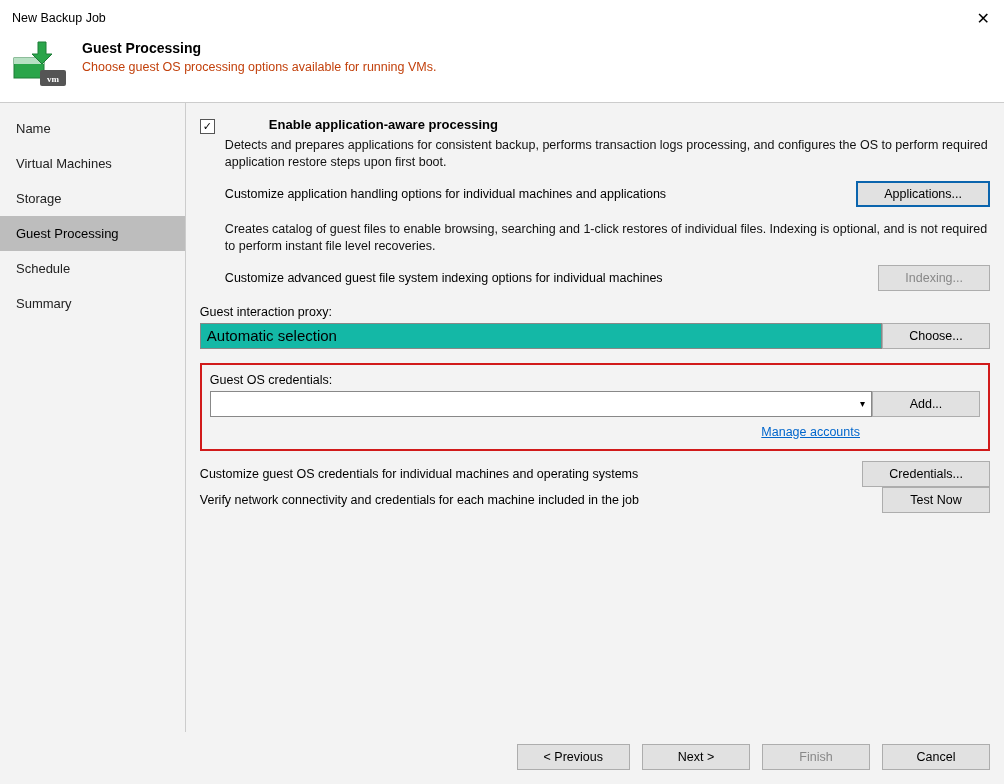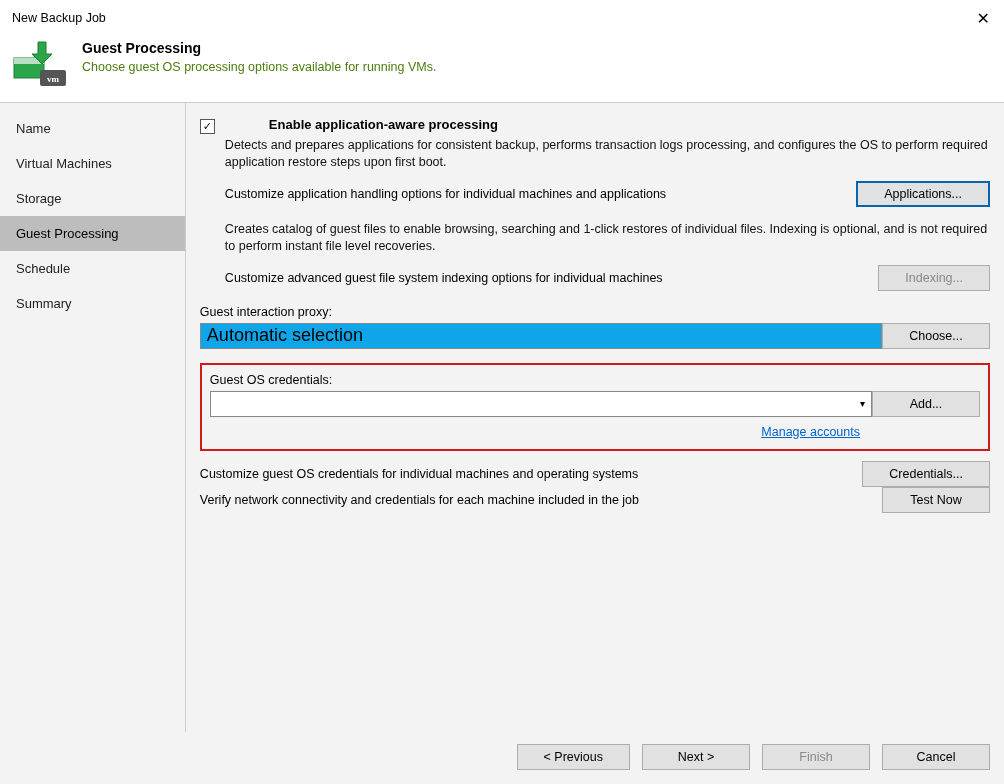--- a/index.html
+++ b/index.html
@@ -36,21 +36,21 @@
     position: relative;
   }
   .header-text h1 {
     margin: 0 0 4px 0;
     font-size: 14px;
     font-weight: 700;
   }
   .header-text p {
     margin: 0;
     font-size: 12.5px;
-    color: #4d7c0f;
+    color: #c2410c;
   }
 
   .body {
     flex: 1 1 auto;
     display: flex;
     border-top: 1px solid #ccc;
     min-height: 0;
   }
   .sidebar {
     width: 238px;
@@ -118,24 +118,24 @@
     justify-content: center;
   }
   .btn.focus { border: 2px solid #0a64ad; }
   .btn.disabled { color: #888; }
 
   .field-label { margin-bottom: 4px; display: block; }
   .text-input {
     flex: 1 1 auto;
     height: 26px;
     border: 1px solid #888;
-    background: #0ea5e9;
+    background: #14b8a6;
     padding: 0 6px;
     font-family: inherit;
-    font-size: 18px;
+    font-size: 15px;
     display: flex;
     align-items: center;
   }
   .combo {
     flex: 1 1 auto;
     height: 26px;
     border: 1px solid #888;
     background: #fff;
     display: flex;
     align-items: center;

